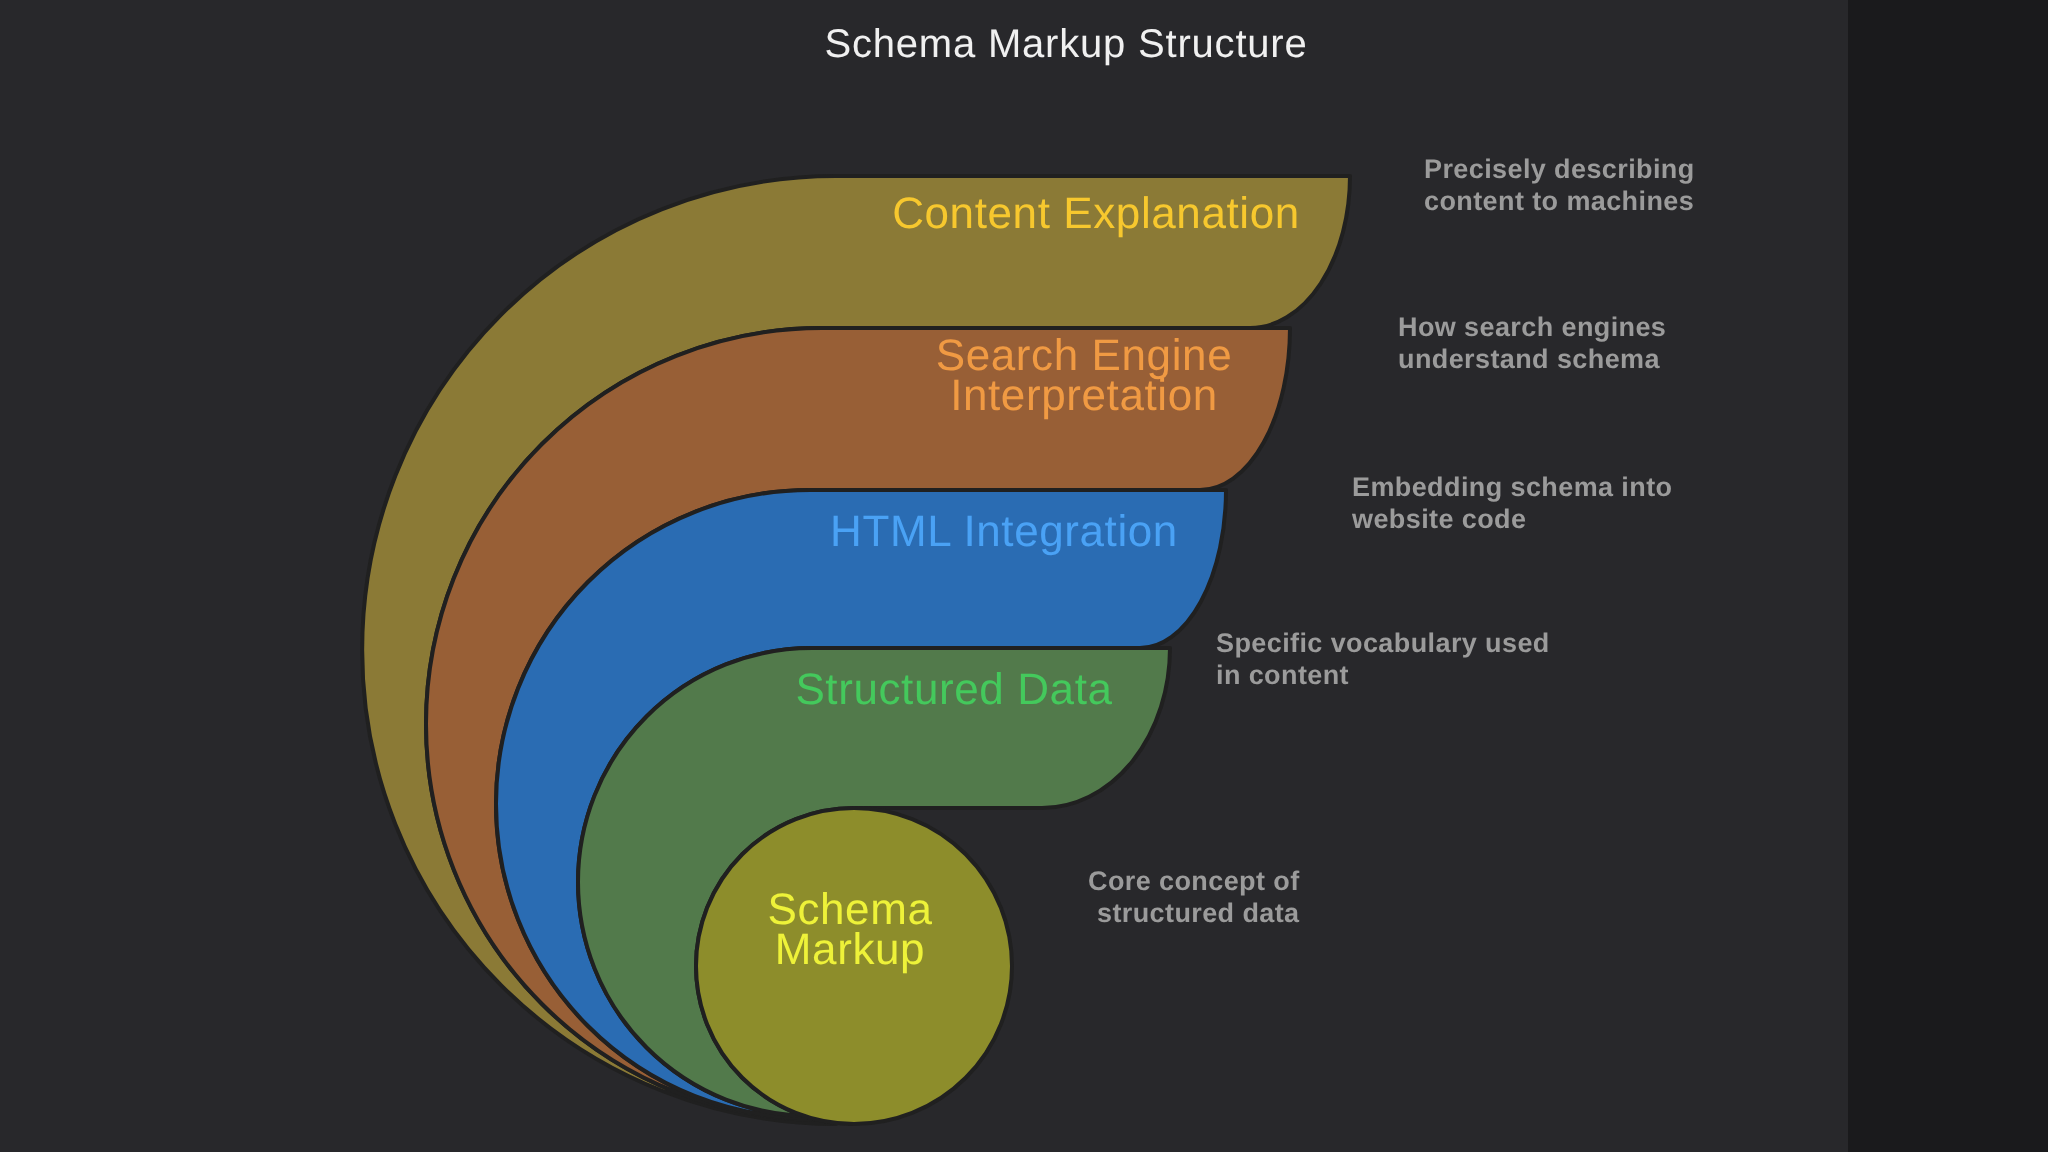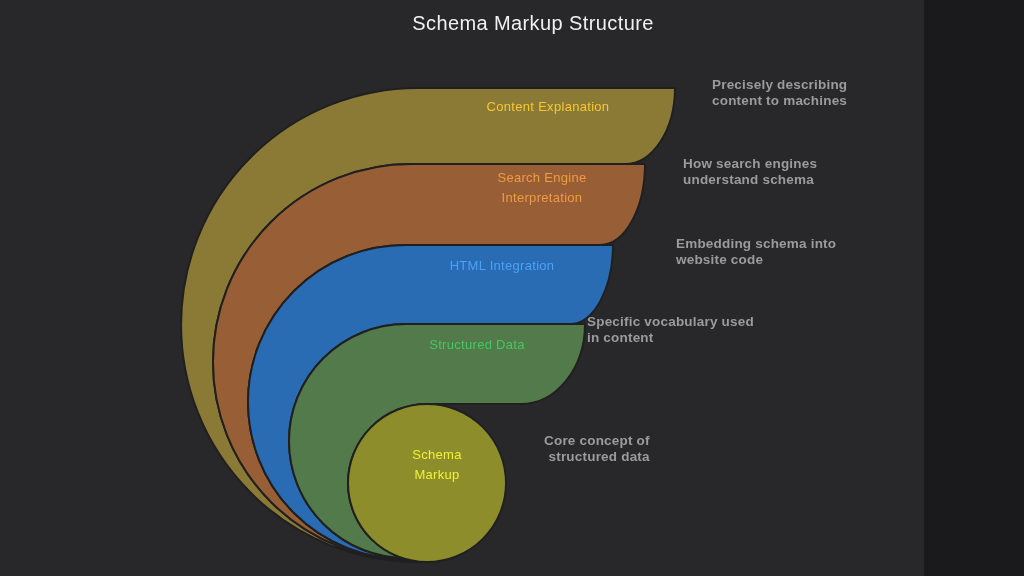--- a/index.html
+++ b/index.html
@@ -23,43 +23,43 @@
     transform:translate(-50%,-50%);
     font-size:20px;
     font-weight:500;
     letter-spacing:.4px;
     white-space:nowrap;
   }
   .layer-label{
     position:absolute;
     transform:translate(-50%,-50%);
     text-align:center;
-    font-size:13px;
+    font-size:22px;
     line-height:20px;
     letter-spacing:.3px;
     white-space:nowrap;
   }
   .layer-label span{display:block;}
   #label-0{left:548px; top:107px;}
   #label-1{left:542px; top:188px;}
   #label-2{left:502px; top:266px;}
   #label-3{left:477px; top:345px;}
-  #label-4{left:437px; top:465px;}
+  #label-4{left:425px; top:465px;}
   .annotation{
     position:absolute;
     font-size:13.5px;
     line-height:15.5px;
     letter-spacing:.2px;
     white-space:nowrap;
   }
   .annotation span{display:block;font-weight:bold;}
   #ann-0{left:712px; top:77px;}
   #ann-1{left:683px; top:156px;}
   #ann-2{left:676px; top:236px;}
-  #ann-3{left:587px; top:314px;}
+  #ann-3{left:608px; top:314px;}
   #ann-4{left:544px; top:433px;text-align:right;}
 </style>
 </head>
 <body>
 
 <div class="stage" style="background-color: rgb(40, 40, 43);">
 
   <svg class="diagram-svg" width="1024" height="576" viewBox="0 0 1024 576">
     <g stroke-width="2" stroke-linejoin="round">
       <path d="M 418 88 L 675 88 A 50 76 0 0 1 625 164 L 411 164
@@ -96,21 +96,21 @@
   <div class="layer-label" id="label-4" style="color: rgb(238, 242, 57);">
     <span>Schema</span>
     <span>Markup</span>
   </div>
 
   <div class="annotation" id="ann-0" style="color: rgb(155, 155, 155);">
     <span>Precisely describing</span>
     <span>content to machines</span>
   </div>
 
-  <div class="annotation" id="ann-1" style="color: rgb(155, 155, 155);">
+  <div class="annotation" id="ann-1" style="color: rgb(155, 155, 155); margin-left: 16px;">
     <span>How search engines</span>
     <span>understand schema</span>
   </div>
 
   <div class="annotation" id="ann-2" style="color: rgb(155, 155, 155);">
     <span>Embedding schema into</span>
     <span>website code</span>
   </div>
 
   <div class="annotation" id="ann-3" style="color: rgb(155, 155, 155);">

